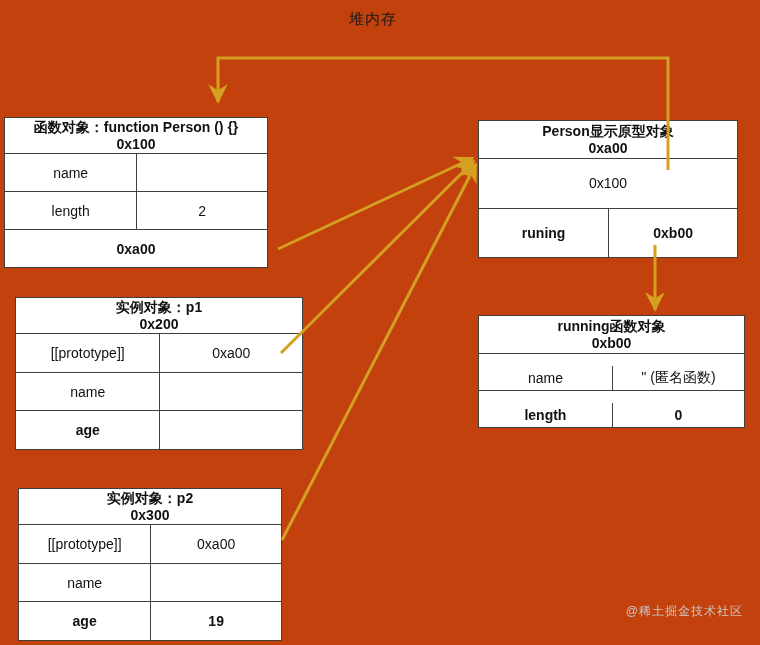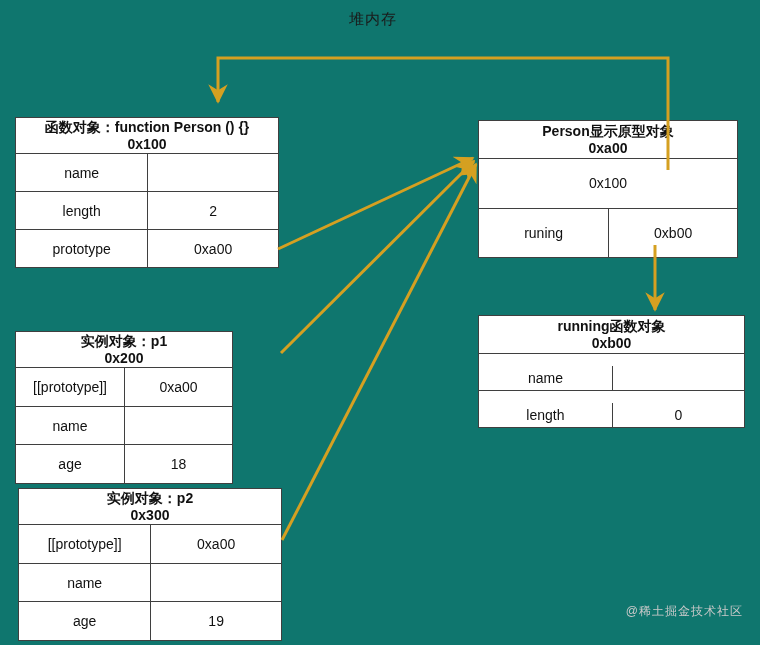--- a/index.html
+++ b/index.html
@@ -3,21 +3,21 @@
 <meta charset="utf-8">
 <style>
   * { margin: 0; padding: 0; box-sizing: border-box; }
   html, body { background: #ffffff; }
   body { font-family: "Liberation Sans", "DejaVu Sans", sans-serif; }
 
   #canvas {
     position: relative;
     width: 760px;
     height: 645px;
-    background: #0f766e;
+    background: #c2410c;
     overflow: hidden;
     padding-left: 24px;
   }
 
   .heap-label {
     position: absolute;
     left: 349px;
     top: 10px;
     font-size: 15px;
     color: #1a1a1a;
@@ -51,33 +51,33 @@
     display: flex;
     flex-direction: column;
     align-items: center;
     justify-content: center;
     font-weight: bold;
     font-size: 14px;
     line-height: 17px;
     text-align: center;
   }
   .row { flex: 1; display: flex; border-bottom: 1.5px solid #3f3f3f; }
-  .row:last-child { border-bottom: none; }
+  .row:last-child { border-bottom: none; font-weight: bold; }
   .cell {
     display: flex;
     align-items: center;
     justify-content: center;
     font-size: 14px;
     text-align: center;
   }
   .cell.key { width: 50.5%; border-right: 1.5px solid #3f3f3f; }
   .cell.val { flex: 1; }
 
-  #t1 { left: 15px;  top: 117px; width: 264px; height: 151px; }
-  #t2 { left: 15px;  top: 297px; width: 218px; height: 153px; margin-top: 34px; }
+  #t1 { left: 4px;  top: 117px; width: 264px; height: 151px; }
+  #t2 { left: 15px;  top: 297px; width: 288px; height: 153px; }
   #t3 { left: 18px;  top: 488px; width: 264px; height: 153px; }
   #t4 { left: 478px; top: 120px; width: 260px; height: 138px; }
   #t5 { left: 478px; top: 315px; width: 267px; height: 113px; gap: 12px; }
   #t4 .hdr, #t5 .hdr { height: 38px; }
 
   svg.arrows {
     position: absolute;
     left: 0; top: 0;
     pointer-events: none;
     z-index: 5;
@@ -96,40 +96,38 @@
       <div>0x100</div>
     </div>
     <div class="row">
       <div class="cell key">name</div>
     </div>
     <div class="row">
       <div class="cell key">length</div>
       <div class="cell val">2</div>
     </div>
     <div class="row">
-      <div class="cell key">prototype</div>
       <div class="cell val">0xa00</div>
     </div>
   </div>
 
   <div class="tbl" id="t2">
     <div class="hdr">
       <div>实例对象：p1</div>
       <div>0x200</div>
     </div>
     <div class="row">
       <div class="cell key">[[prototype]]</div>
       <div class="cell val">0xa00</div>
     </div>
     <div class="row">
       <div class="cell key">name</div>
     </div>
     <div class="row">
       <div class="cell key">age</div>
-      <div class="cell val">18</div>
     </div>
   </div>
 
   <div class="tbl" id="t3">
     <div class="hdr">
       <div>实例对象：p2</div>
       <div>0x300</div>
     </div>
     <div class="row">
       <div class="cell key">[[prototype]]</div>
@@ -158,20 +156,21 @@
     </div>
   </div>
 
   <div class="tbl" id="t5">
     <div class="hdr">
       <div>running函数对象</div>
       <div>0xb00</div>
     </div>
     <div class="row">
       <div class="cell key">name</div>
+      <div class="cell val">'' (匿名函数)</div>
     </div>
     <div class="row">
       <div class="cell key">length</div>
       <div class="cell val">0</div>
     </div>
   </div>
 
   <svg class="arrows" width="760" height="645" viewBox="0 0 760 645">
     <defs>
       <marker id="ah" viewBox="0 0 12 12" refX="11" refY="6" markerWidth="6.5" markerHeight="6.5" orient="auto-start-reverse">

